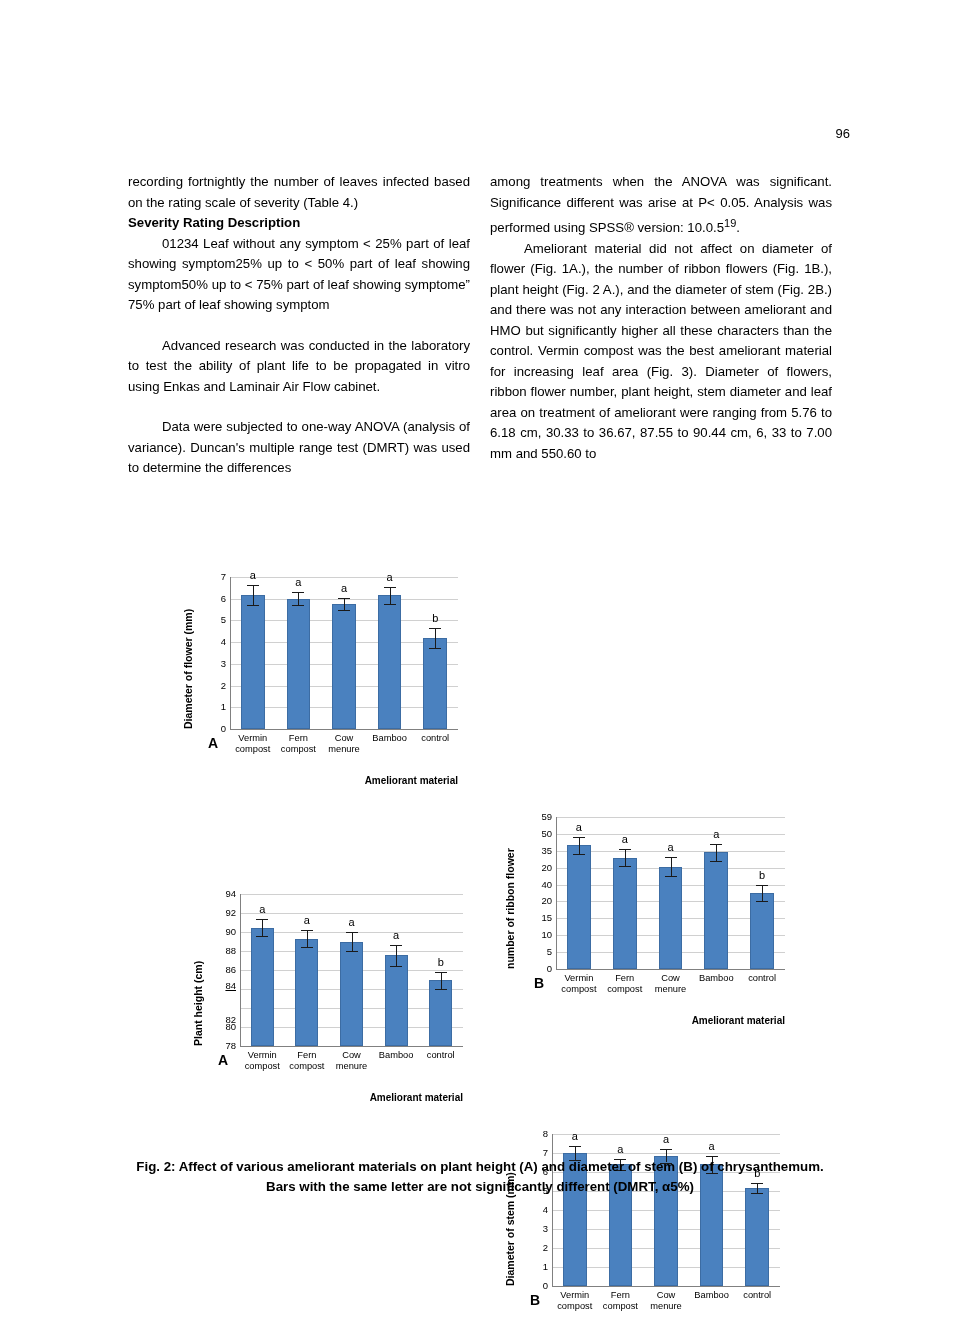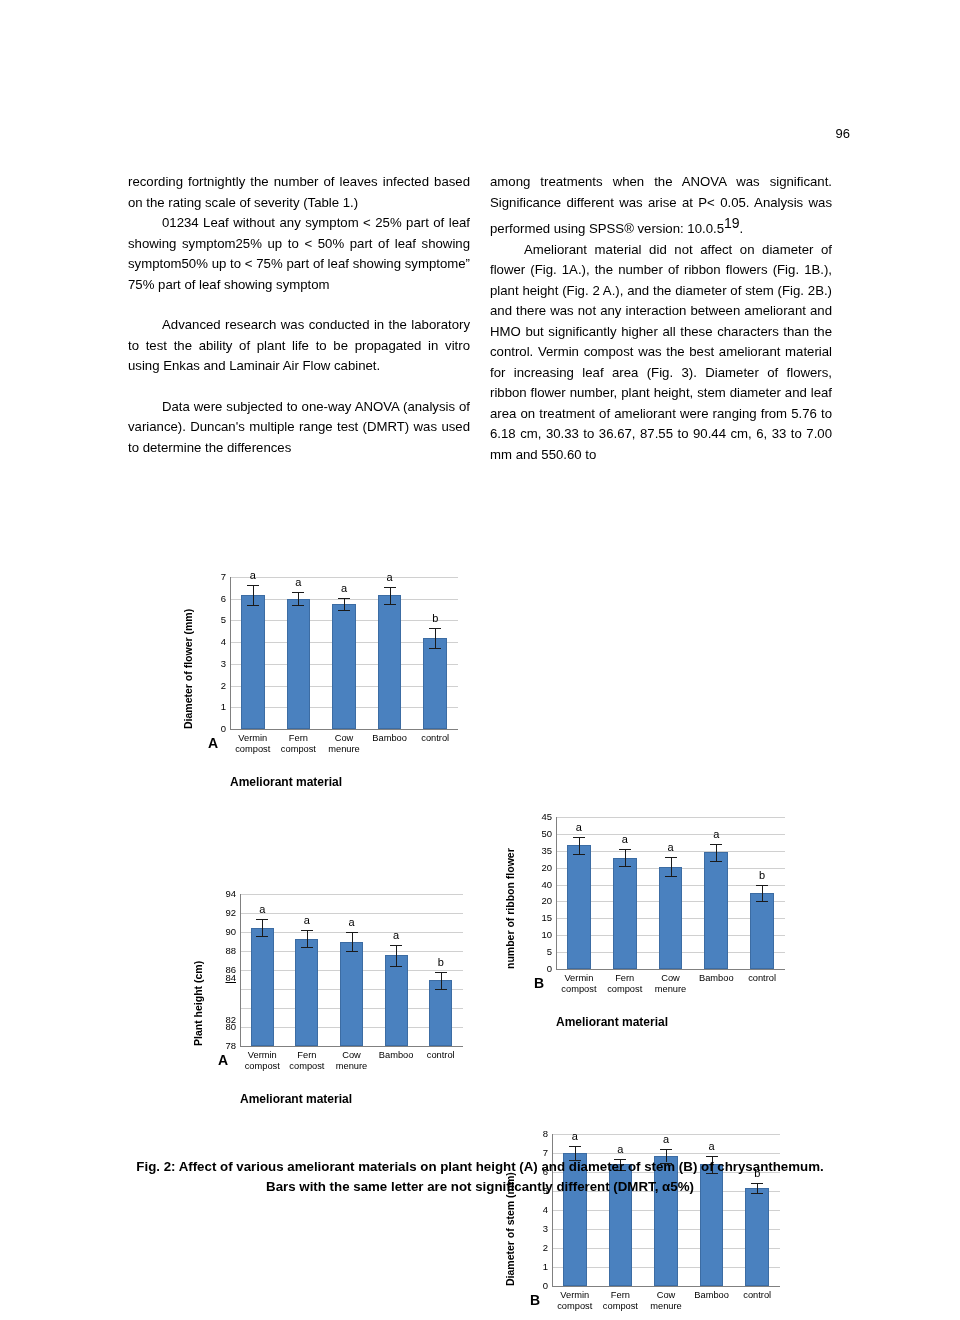--- a/index.html
+++ b/index.html
@@ -59,21 +59,21 @@
     margin-bottom: 2px;
     text-align: left;
   }
   .center-head {
     text-align: center;
     font-weight: bold;
     margin-top: 22px;
     margin-bottom: 14px;
     letter-spacing: 0.2px;
   }
-  sup { font-size: 14px; vertical-align: super; }
+  sup { font-size: 11px; vertical-align: super; }
 
   
   .figblock { position: absolute; left: 0; width: 960px; }
   .chart-wrap {
     position: absolute;
     border: 0;
   }
   .caption {
     position: absolute;
     left: 128px;
@@ -92,23 +92,23 @@
     position: absolute;
     font-weight: bold;
     font-size: 10.5px;
     transform-origin: left top;
     transform: rotate(-90deg);
     white-space: nowrap;
   }
   .xlabel {
     position: absolute;
     font-weight: bold;
-    font-size: 12px;
+    font-size: 10px;
     white-space: nowrap;
-    text-align: left;
+    text-align: right;
   }
   .panel-letter {
     position: absolute;
     font-weight: bold;
     font-size: 14px;
   }
   .tick {
     position: absolute;
     font-size: 9.5px;
     text-align: right;
@@ -161,21 +161,22 @@
   }
 </style>
 </head>
 <body>
 
 <div class="page">
 
   <div class="page-number">96</div>
 
   <div class="col col-left">
-    <p>recording fortnightly the number of leaves infected based on the rating scale of severity (Table 1.)</p>
+    <p>recording fortnightly the number of leaves infected based on the rating scale of severity (Table 4.)</p>
+    <p class="subhead">Severity Rating Description</p>
     <p class="indent">01234 Leaf without any symptom &lt; 25% part of leaf showing symptom25% up to &lt; 50% part of leaf showing symptom50% up to &lt; 75% part of leaf showing symptome” 75% part of leaf showing symptom</p>
     <div class="gap"></div>
     <p class="indent">Advanced research was conducted in the laboratory to test the ability of plant life to be propagated in vitro using Enkas and Laminair Air Flow cabinet.</p>
     <div class="gap"></div>
     <p class="indent">Data were subjected to one-way ANOVA (analysis of variance). Duncan's multiple range test (DMRT) was used to determine the differences</p>
   </div>
 
   <div class="col col-right">
     <p><span>among treatments when the ANOVA was significant. Significance different was arise at P&lt; 0.05. Analysis was performed using SPSS® version: 10.0.5</span><sup>19</sup><span>.</span></p>
     <p class="indent">Ameliorant material did not affect on diameter of flower (Fig. 1A.), the number of ribbon flowers (Fig. 1B.), plant height (Fig. 2 A.), and the diameter of stem (Fig. 2B.) and there was not any interaction between ameliorant and HMO but significantly higher all these characters than the control. Vermin compost was the best ameliorant material for increasing leaf area (Fig. 3). Diameter of flowers, ribbon flower number, plant height, stem diameter and leaf area on treatment of ameliorant were ranging from 5.76 to 6.18 cm, 30.33 to 36.67, 87.55 to 90.44 cm, 6, 33 to 7.00 mm and 550.60 to</p>
@@ -251,21 +252,21 @@
         <div class="tick" style="left: 40px; top: 100.444px;">20</div>
         <div class="tickline" style="left: 66px; top: 89.5556px; width: 229px;"></div>
         <div class="tick" style="left: 40px; top: 83.5556px;">40</div>
         <div class="tickline" style="left: 66px; top: 72.6667px; width: 229px;"></div>
         <div class="tick" style="left: 40px; top: 66.6667px;">20</div>
         <div class="tickline" style="left: 66px; top: 55.7778px; width: 229px;"></div>
         <div class="tick" style="left: 40px; top: 49.7778px;">35</div>
         <div class="tickline" style="left: 66px; top: 38.8889px; width: 229px;"></div>
         <div class="tick" style="left: 40px; top: 32.8889px;">50</div>
         <div class="tickline" style="left: 66px; top: 22px; width: 229px;"></div>
-        <div class="tick" style="left: 40px; top: 16px;">45</div>
+        <div class="tick" style="left: 40px; top: 16px;">59</div>
         <div class="axis-y" style="left: 66px; top: 22px; height: 152px;"></div>
         <div class="axis-x" style="left: 66px; top: 174px; width: 229px;"></div>
         <div class="bar" style="left: 76.992px; top: 50.1369px; width: 23.816px; height: 123.863px;"></div>
         <div class="errbar" style="left: 88.9px; top: 41.6924px; height: 16.8889px;"></div>
         <div class="errcap" style="left: 82.9px; top: 41.6924px; width: 12px;"></div>
         <div class="errcap" style="left: 82.9px; top: 58.5813px; width: 12px;"></div>
         <div class="sigletter" style="left: 73.9px; top: 25.6924px;">a</div>
         <div class="catlabel" style="left: 66px; top: 178px; width: 45.8px;">Vermin
 compost</div>
         <div class="bar" style="left: 122.792px; top: 62.5333px; width: 23.816px; height: 111.467px;"></div>
@@ -302,21 +303,21 @@
 
   <div class="figblock" style="top:872px;">
     <div class="chart-wrap chart" id="chart-fig2a" style="left:178px; top:0px; width:295px; height:240px;">
         <div class="tickline" style="left: 62px; top: 174px; width: 223px;"></div>
         <div class="tick" style="left: 36px; top: 168px;">78</div>
         <div class="tickline" style="left: 62px; top: 155px; width: 223px;"></div>
         <div class="tick" style="left: 36px; top: 149px;">80</div>
         <div class="tickline" style="left: 62px; top: 136px; width: 223px;"></div>
         <div class="tick" style="left: 36px; top: 142px; text-align: right;">82</div>
         <div class="tickline" style="left: 62px; top: 117px; width: 223px;"></div>
-        <div class="tick" style="left: 36px; top: 100px; text-decoration: underline;">84</div>
+        <div class="tick" style="left: 36px; top: 108px; text-decoration: underline;">84</div>
         <div class="tickline" style="left: 62px; top: 98px; width: 223px;"></div>
         <div class="tick" style="left: 36px; top: 92px;">86</div>
         <div class="tickline" style="left: 62px; top: 79px; width: 223px;"></div>
         <div class="tick" style="left: 36px; top: 73px;">88</div>
         <div class="tickline" style="left: 62px; top: 60px; width: 223px;"></div>
         <div class="tick" style="left: 36px; top: 54px;">90</div>
         <div class="tickline" style="left: 62px; top: 41px; width: 223px;"></div>
         <div class="tick" style="left: 36px; top: 35px;">92</div>
         <div class="tickline" style="left: 62px; top: 22px; width: 223px;"></div>
         <div class="tick" style="left: 36px; top: 16px;">94</div>

